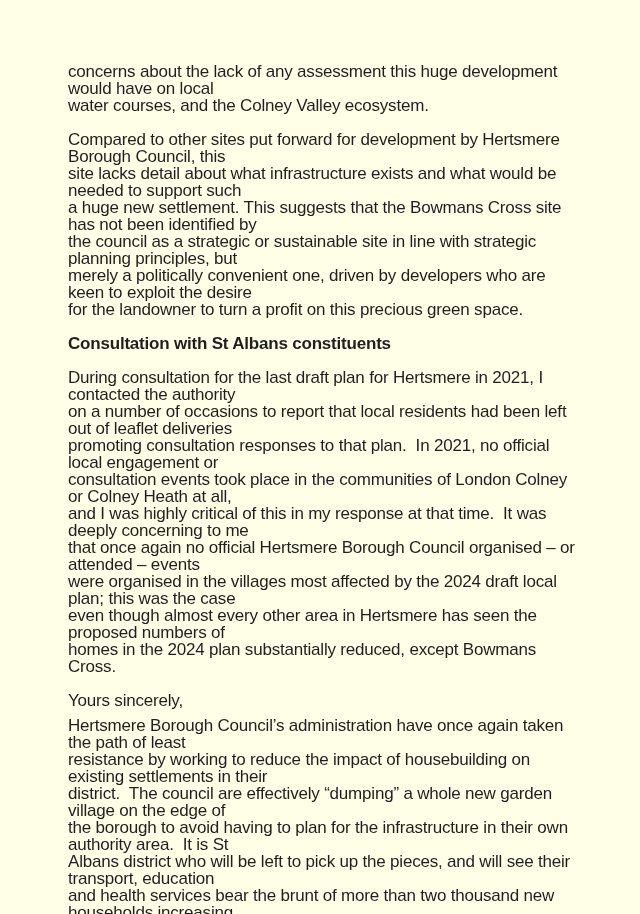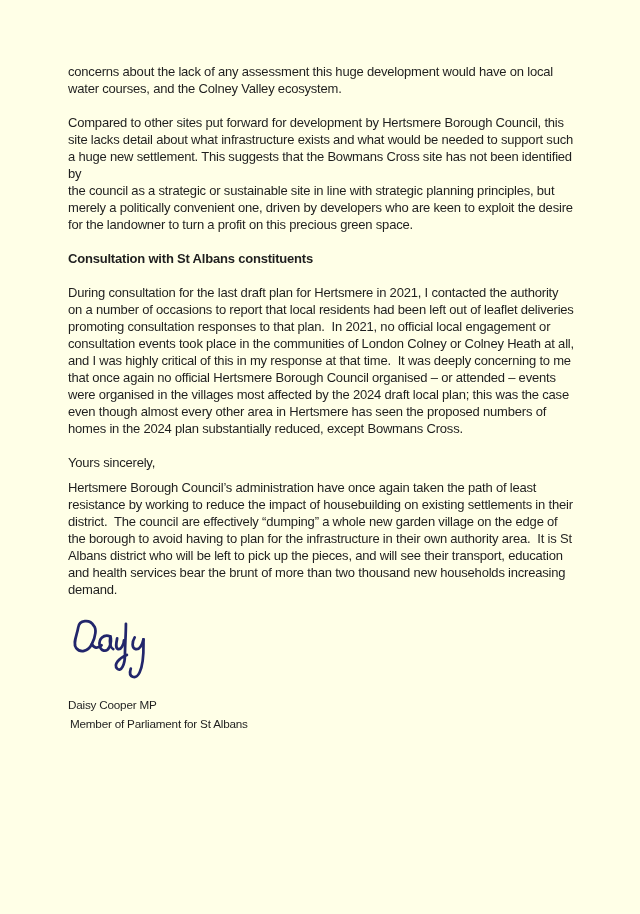--- a/index.html
+++ b/index.html
@@ -12,21 +12,21 @@
     width: 640px;
     height: 914px;
     background: #ffffe7;
     box-sizing: border-box;
     padding: 63px 64px 0 68px;
     font-family: "Liberation Sans", sans-serif;
     color: #1f1f1f;
     overflow: hidden;
   }
   .para {
-    font-size: 13px;
+    font-size: 17px;
     line-height: 17px;
     letter-spacing: -0.2px;
     margin: 0 0 17px 0;
     white-space: pre-wrap;
   }
   .heading {
     font-weight: bold;
   }
   .closing {
     margin-bottom: 8px;

